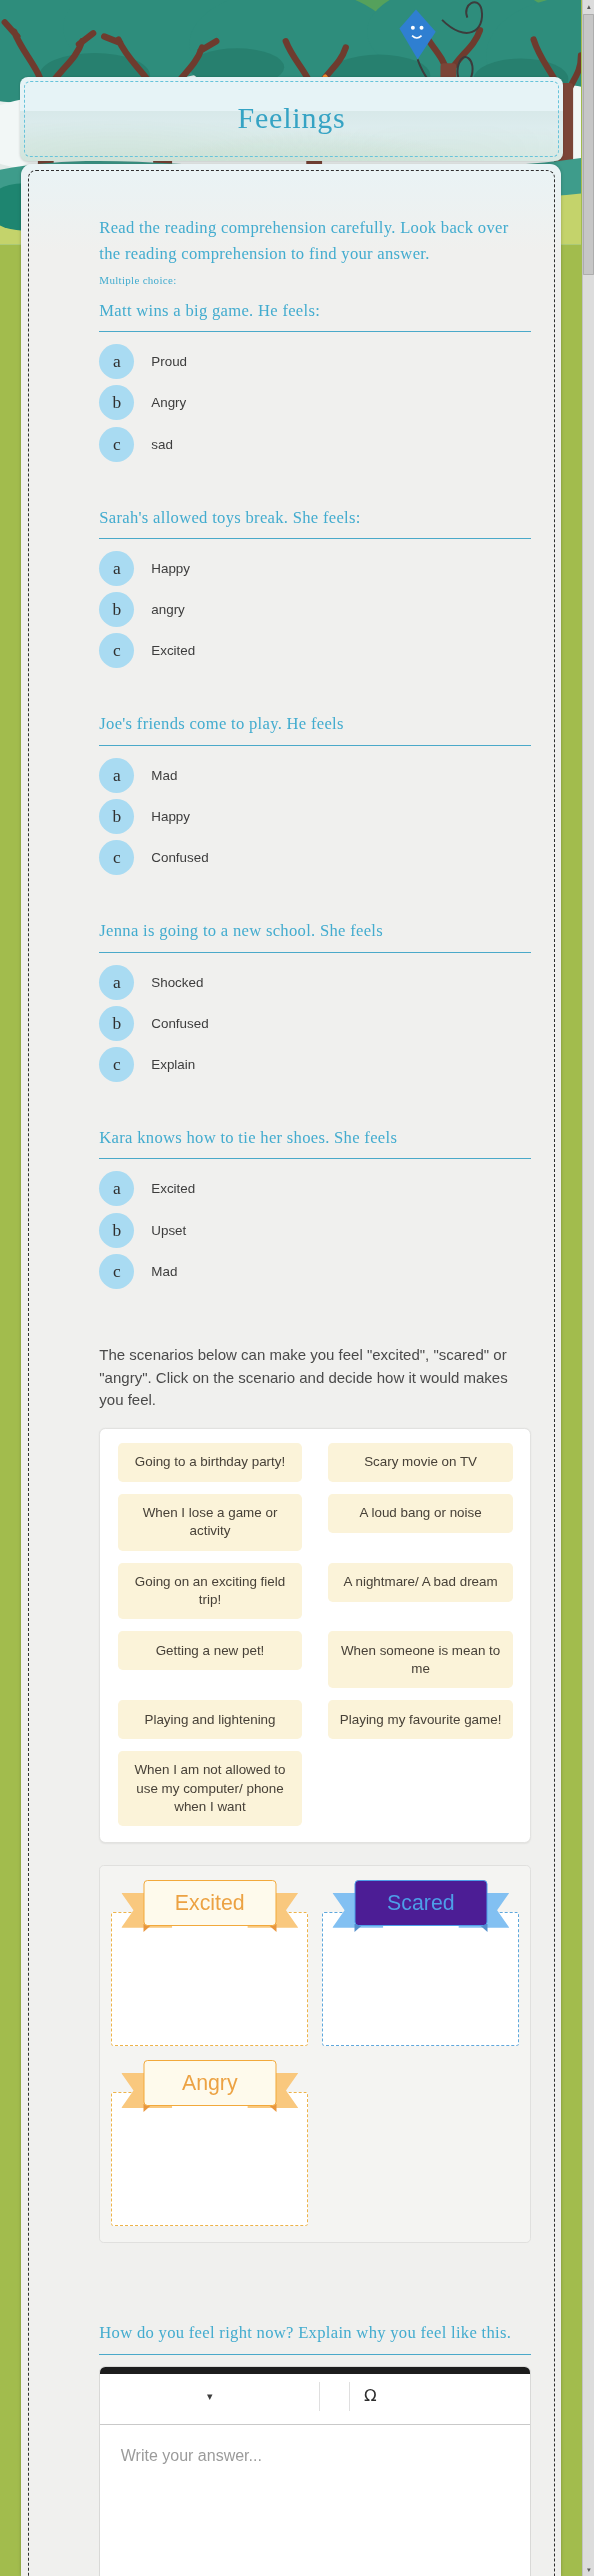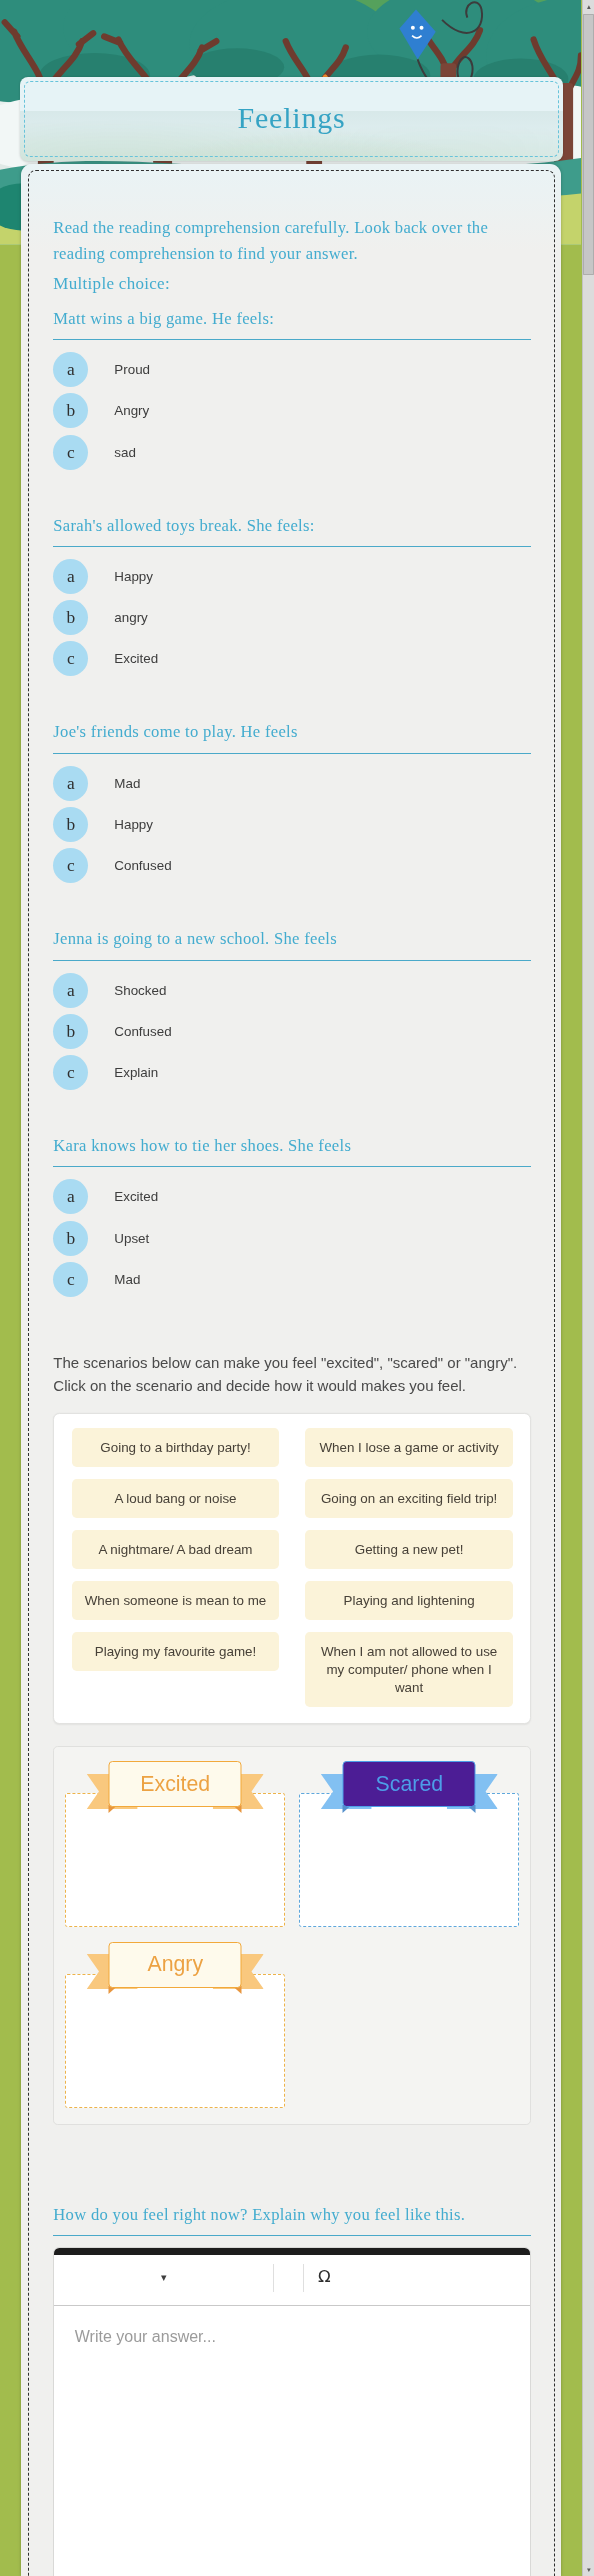--- a/index.html
+++ b/index.html
@@ -18,37 +18,37 @@
       radial-gradient(ellipse at 18% 120%, rgba(110,160,90,.25), transparent 60%),
       radial-gradient(ellipse at 78% 130%, rgba(110,160,90,.22), transparent 55%),
       linear-gradient(rgba(150,185,175,.18), rgba(150,185,175,0)); }
   .title-card .dash { position:absolute; inset:4px; border:1.6px dashed #67C3DA; border-radius:6.3px; pointer-events:none; }
   .page-title { position:relative; text-align:center; margin-top:24px; font-size:30px; font-weight:normal;
     color:#35A3C4; font-family:cursive; letter-spacing:0.8px; }
 
   
   .worksheet { position:absolute; left:21.3px; top:164px; width:540px; height:2412px; z-index:2;
     background:linear-gradient(#E9F3F5, #F0F0EE 87px); border-radius:11px 11px 0 0;
-    box-shadow:0 0 3.2px rgba(0,0,0,.25); overflow:hidden; }
+    box-shadow:0 0 3.2px rgba(0,0,0,.25); overflow:hidden;padding-left:46px; }
   .frame { position:absolute; left:6.3px; right:6.3px; top:6.3px; bottom:0; border:1.6px dashed #2E2E2E;
     border-bottom:none; border-radius:8px 8px 0 0; pointer-events:none; z-index:5; }
   .content { position:relative; padding:51px 30px 0 32px; }
 
   .hand { font-family:cursive; color:#43ACCF; letter-spacing:0.3px; }
   .intro { font-size:16.6px; line-height:1.55; font-weight:normal; }
-  .mode { font-size:17px; margin-top:8px; font-weight:normal; }
+  .mode { font-size:11px; margin-top:8px; font-weight:normal; }
 
   .question { margin-top:46px; }
   .question:first-of-type { margin-top:14.2px; }
   .prompt { font-size:16.6px; font-weight:normal; padding-bottom:10.3px; border-bottom:0.8px solid #4AA9C9; }
   .options { margin-top:12px; }
   .option { display:flex; align-items:center; margin-bottom:6.3px; cursor:pointer; }
   .badge { width:35px; height:35px; border-radius:50%; background:#A9DBF2; color:#2F2F2F;
     display:flex; align-items:center; justify-content:center; font-size:17.4px; font-family:cursive; flex:0 0 35px; }
-  .opt-label { margin-left:26px; font-size:13.4px; color:#3D3D3D; }
+  .opt-label { margin-left:17px; font-size:13.4px; color:#3D3D3D; }
 
   .instruction { margin-top:55px; font-size:15px; line-height:1.5; color:#4A4A4A; max-width:474px; }
 
   
   .scen-card { margin-top:16px; background:#FFFFFF; border:0.8px solid #E2E2E0; border-radius:6.3px;
     padding:14.2px 17.4px 16px; box-shadow:0 0.8px 1.6px rgba(0,0,0,.06);
     display:grid; grid-template-columns:1fr 1fr; gap:12px 26px; align-items:start; }
   .tile { background:#FBF3D9; border:none; border-radius:4.7px; padding:10.3px 9.5px; min-height:39px;
     display:flex; align-items:center; justify-content:center; text-align:center;
     font-family:"Liberation Sans", sans-serif; font-size:13.4px; color:#474138; line-height:1.35; cursor:pointer; width:100%; }
@@ -282,20 +282,21 @@
               </div>
           </section>
         </div>
 
       <p class="instruction">The scenarios below can make you feel "excited", "scared" or "angry". Click on the scenario and decide how it would makes you feel.</p>
 
       <div class="scen-card">
 
           <button class="tile">Going to a birthday party!</button>
 
+          <button class="tile">Scary movie on TV</button>
 
           <button class="tile">When I lose a game or activity</button>
 
           <button class="tile">A loud bang or noise</button>
 
           <button class="tile">Going on an exciting field trip!</button>
 
           <button class="tile">A nightmare/ A bad dream</button>
 
           <button class="tile">Getting a new pet!</button>

